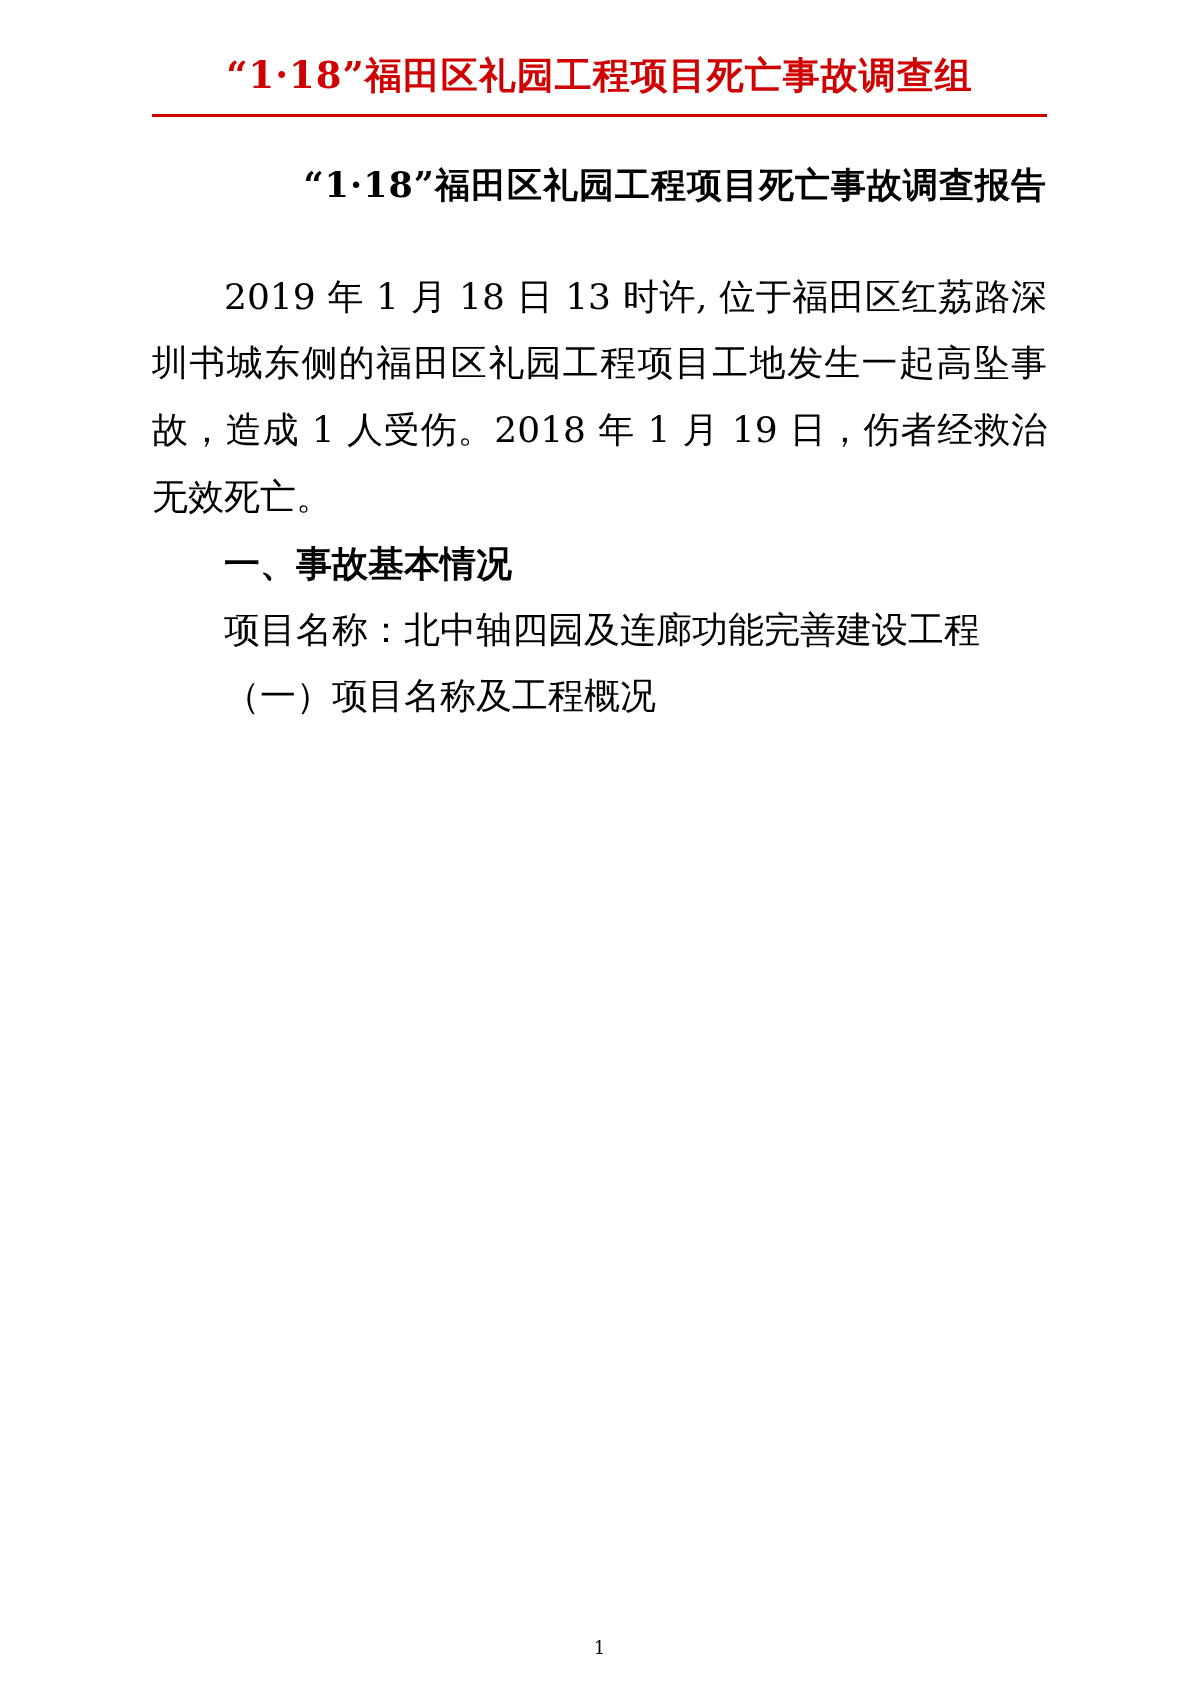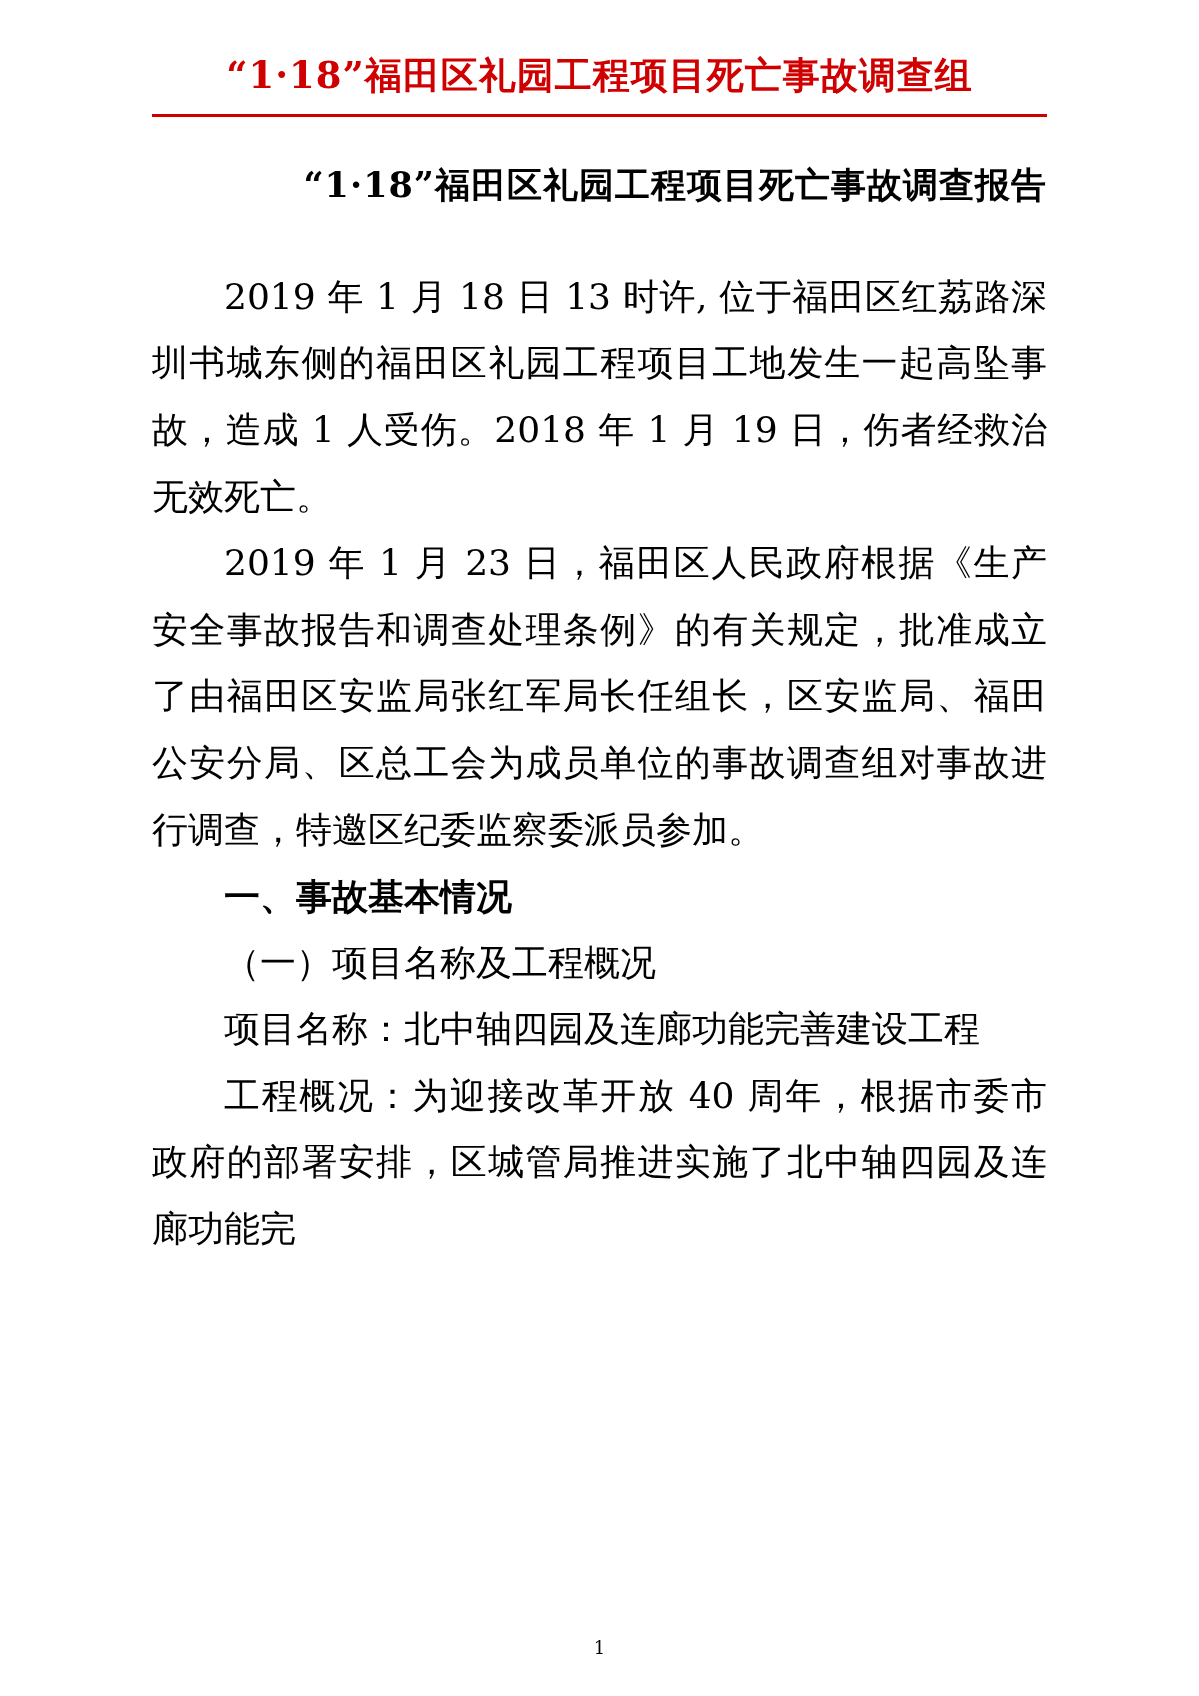--- a/index.html
+++ b/index.html
@@ -78,22 +78,20 @@
 
 <div class="page">
 
   <div class="doc-header">“1·18”福田区礼园工程项目死亡事故调查组</div>
   <hr class="header-rule">
 
   <div class="doc-title">“1·18”福田区礼园工程项目死亡事故调查报告</div>
 
   <div class="body-text">
     <p>2019 年 1 月 18 日 13 时许, 位于福田区红荔路深圳书城东侧的福田区礼园工程项目工地发生一起高坠事故，造成 1 人受伤。2018 年 1 月 19 日，伤者经救治无效死亡。</p>
-    <p>2019 年 1 月 23 日，福田区人民政府根据《生产安全事故报告和调查处理条例》的有关规定，批准成立了由福田区安监局张红军局长任组长，区安监局、福田公安分局、区总工会为成员单位的事故调查组对事故进行调查，特邀区纪委监察委派员参加。</p>
     <p class="section-heading">一、事故基本情况</p>
+    <p>项目名称：北中轴四园及连廊功能完善建设工程</p>
     <p>（一）项目名称及工程概况</p>
-    <p>项目名称：北中轴四园及连廊功能完善建设工程</p>
-    <p>工程概况：为迎接改革开放 40 周年，根据市委市政府的部署安排，区城管局推进实施了北中轴四园及连廊功能完</p>
   </div>
 
   <div class="page-number">1</div>
 
 </div>
 
 </body></html>

